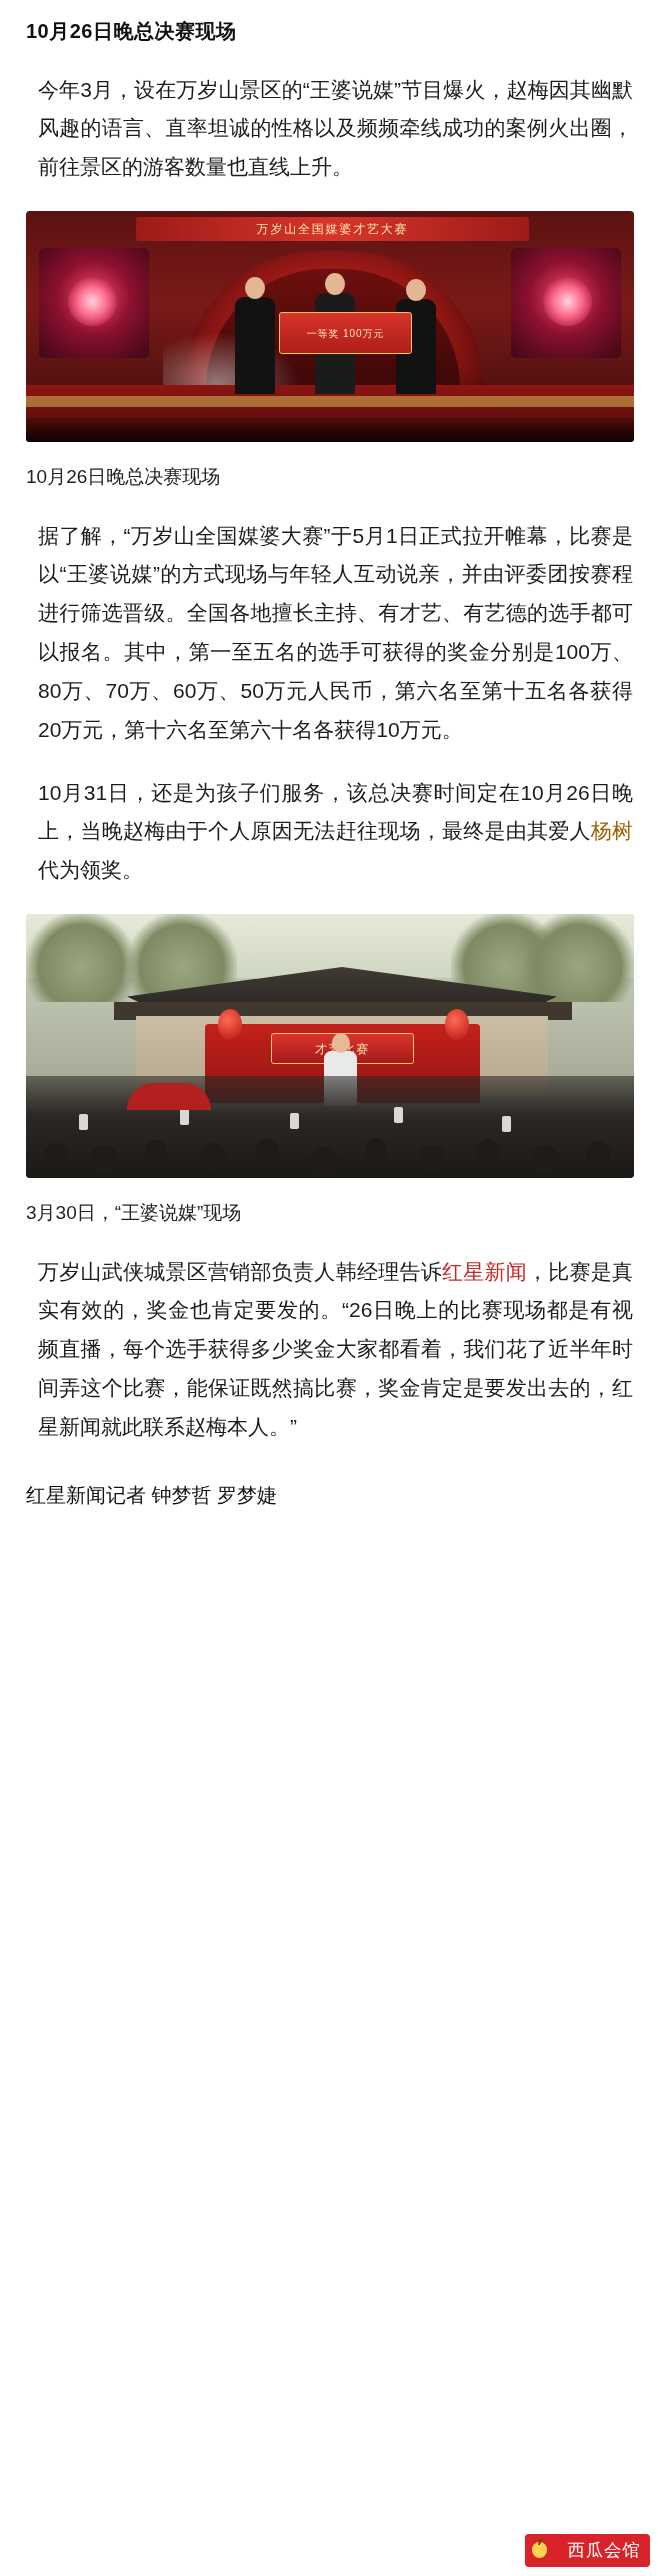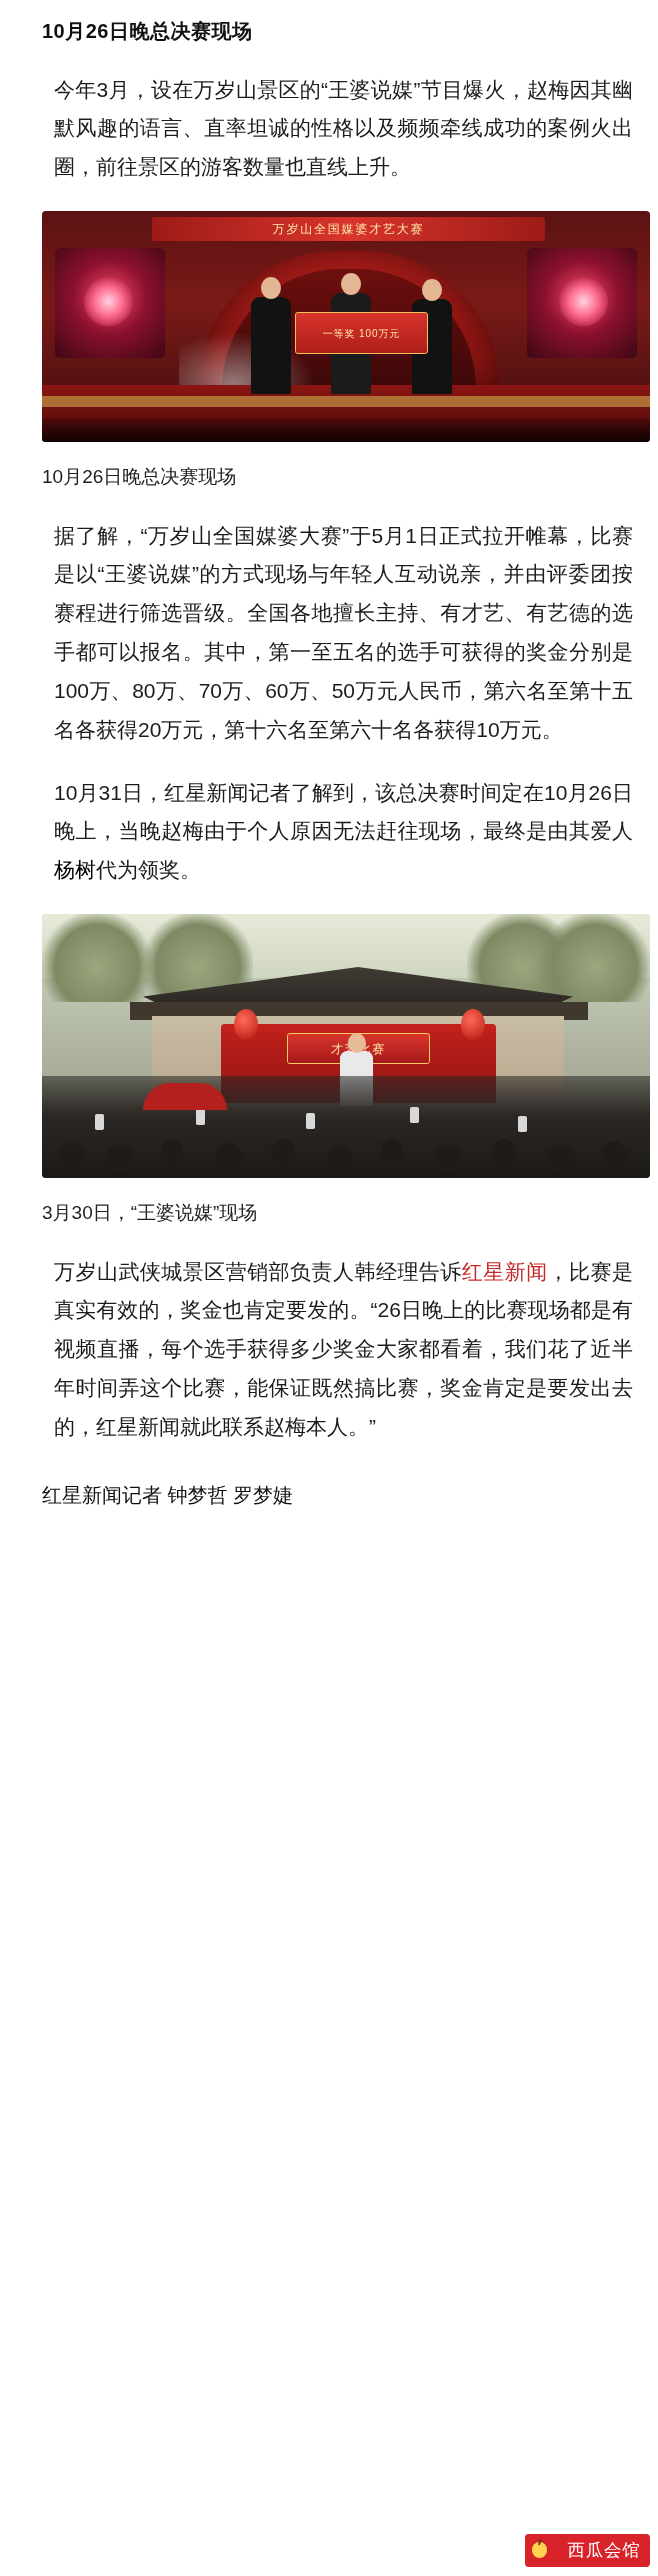--- a/index.html
+++ b/index.html
@@ -11,21 +11,21 @@
   body {
     width: 659px;
     font-family: "Liberation Sans", "DejaVu Sans", sans-serif;
     color: #1a1a1a;
     -webkit-font-smoothing: antialiased;
   }
   .page {
     width: 659px;
     min-height: 2576px;
     position: relative;
-    padding: 0 0 37px 16px;
+    padding: 0 0 37px 0;
     background: #fff;
   }
   .caption-top {
     font-size: 20px;
     font-weight: bold;
     color: #111;
     padding: 14.6px 26px 0 26px;
     line-height: 1.6;
     letter-spacing: 0.5px;
   }
@@ -46,21 +46,21 @@
   .caption {
     font-size: 19px;
     color: #222;
     margin: 20px 26px 0 26px;
     line-height: 1.6;
   }
   .link-red {
     color: #c62828;
   }
   .link-blue {
-    color: #000000;
+    color: #a16207;
   }
   .byline {
     font-size: 20px;
     color: #111;
     margin: 31px 26px 0 26px;
     line-height: 1.7;
   }
   .watermark {
     position: absolute;
     right: 9.2px;
@@ -345,21 +345,21 @@
         </div>
       <div class="p1-check">一等奖 100万元</div>
       <div class="p1-crowd"></div>
     </div>
   </div>
 
   <div class="caption">10月26日晚总决赛现场</div>
 
   <p class="body-text">据了解，“万岁山全国媒婆大赛”于5月1日正式拉开帷幕，比赛是以“王婆说媒”的方式现场与年轻人互动说亲，并由评委团按赛程进行筛选晋级。全国各地擅长主持、有才艺、有艺德的选手都可以报名。其中，第一至五名的选手可获得的奖金分别是100万、80万、70万、60万、50万元人民币，第六名至第十五名各获得20万元，第十六名至第六十名各获得10万元。</p>
 
-  <p class="body-text"><span>10月31日，红星新闻记者了解到，该总决赛时间定在10月26日晚上，当晚赵梅由于个人原因无法赶往现场，最终是由其爱人</span><span class="link-blue">杨树</span><span>代为领奖。</span></p>
+  <p class="body-text"><span>10月31日，还是为孩子们服务，该总决赛时间定在10月26日晚上，当晚赵梅由于个人原因无法赶往现场，最终是由其爱人</span><span class="link-blue">杨树</span><span>代为领奖。</span></p>
 
   <div class="figure">
     <div class="photo2">
       <div class="p2-sky"></div>
       <div class="p2-tree t1"></div>
       <div class="p2-tree t2"></div>
       <div class="p2-tree t3"></div>
       <div class="p2-tree t4"></div>
       <div class="p2-roof"></div>
       <div class="p2-roof2"></div>

